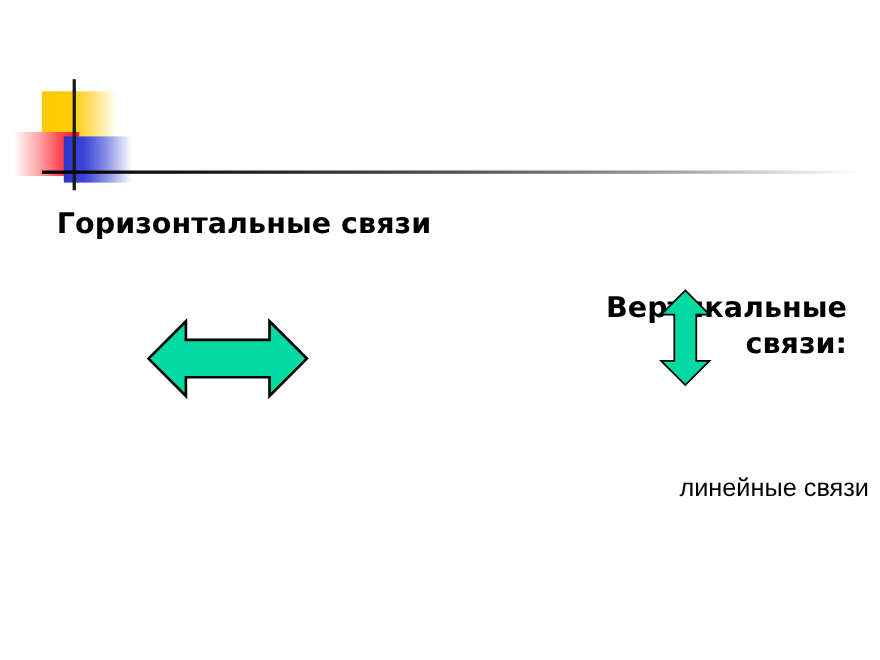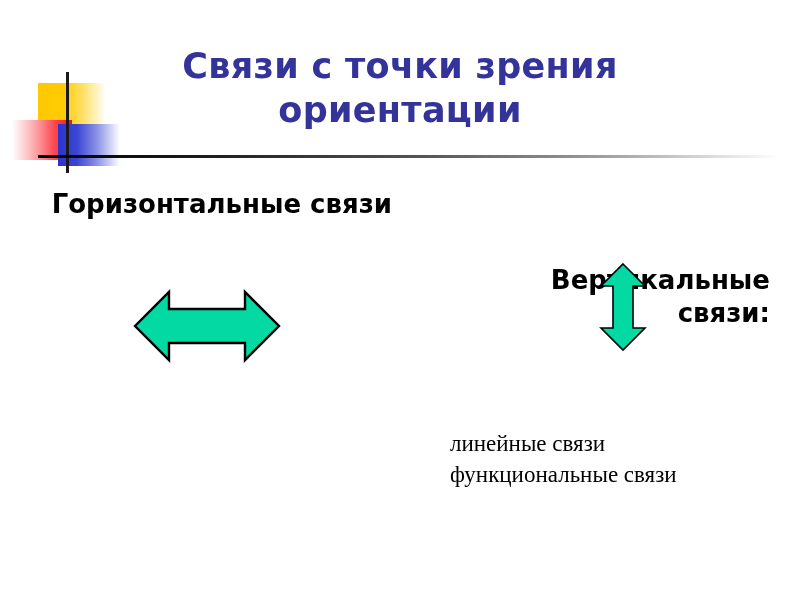--- a/index.html
+++ b/index.html
@@ -112,25 +112,25 @@
     top: 264px;
     width: 300px;
     z-index: 1;
   }
 
   .sublist {
     position: absolute;
     left: 450px;
     top: 428px;
     width: 340px;
-    text-align: left;
+    text-align: right;
     color: #000000;
     font-size: 23px;
     line-height: 1.35;
-    font-family: Liberation Serif, serif;
+    font-family: Liberation Sans, sans-serif;
   }
 
   .sublist .sub-line {
     display: block;
   }
 
   
   .arrow {
     position: absolute;
     z-index: 2;
@@ -163,36 +163,34 @@
 
   <div class="logo-group">
     <div class="logo-rect yellow"></div>
     <div class="logo-rect red"></div>
     <div class="logo-rect blue"></div>
     <div class="logo-vline"></div>
   </div>
 
   <div class="title-rule"></div>
 
-  <div class="slide-title">Связи с точки зрения ориентации</div>
 
   <div class="label-bold horizontal-label">Горизонтальные связи</div>
 
   <div class="arrow arrow-horizontal">
     <svg viewBox="0 0 148 76" preserveAspectRatio="none" aria-hidden="true">
       <polygon points="2,38 36,4 36,21 112,21 112,4 146,38 112,72 112,55 36,55 36,72" fill="#03D9A2" stroke="#000000" stroke-width="2.4" stroke-linejoin="miter"></polygon>
     </svg>
   </div>
 
   <div class="label-bold vertical-label">Вертикальные связи:</div>
 
   <div class="arrow arrow-vertical">
     <svg viewBox="0 0 50 90" preserveAspectRatio="none" aria-hidden="true">
       <polygon points="25,2 47,24 35,24 35,66 47,66 25,88 3,66 15,66 15,24 3,24" fill="#03D9A2" stroke="#000000" stroke-width="1.6" stroke-linejoin="miter"></polygon>
     </svg>
   </div>
 
   <div class="sublist">
     <span class="sub-line">линейные связи</span>
-    <span class="sub-line">функциональные связи</span>
   </div>
 
 </div>
 
 </body></html>

